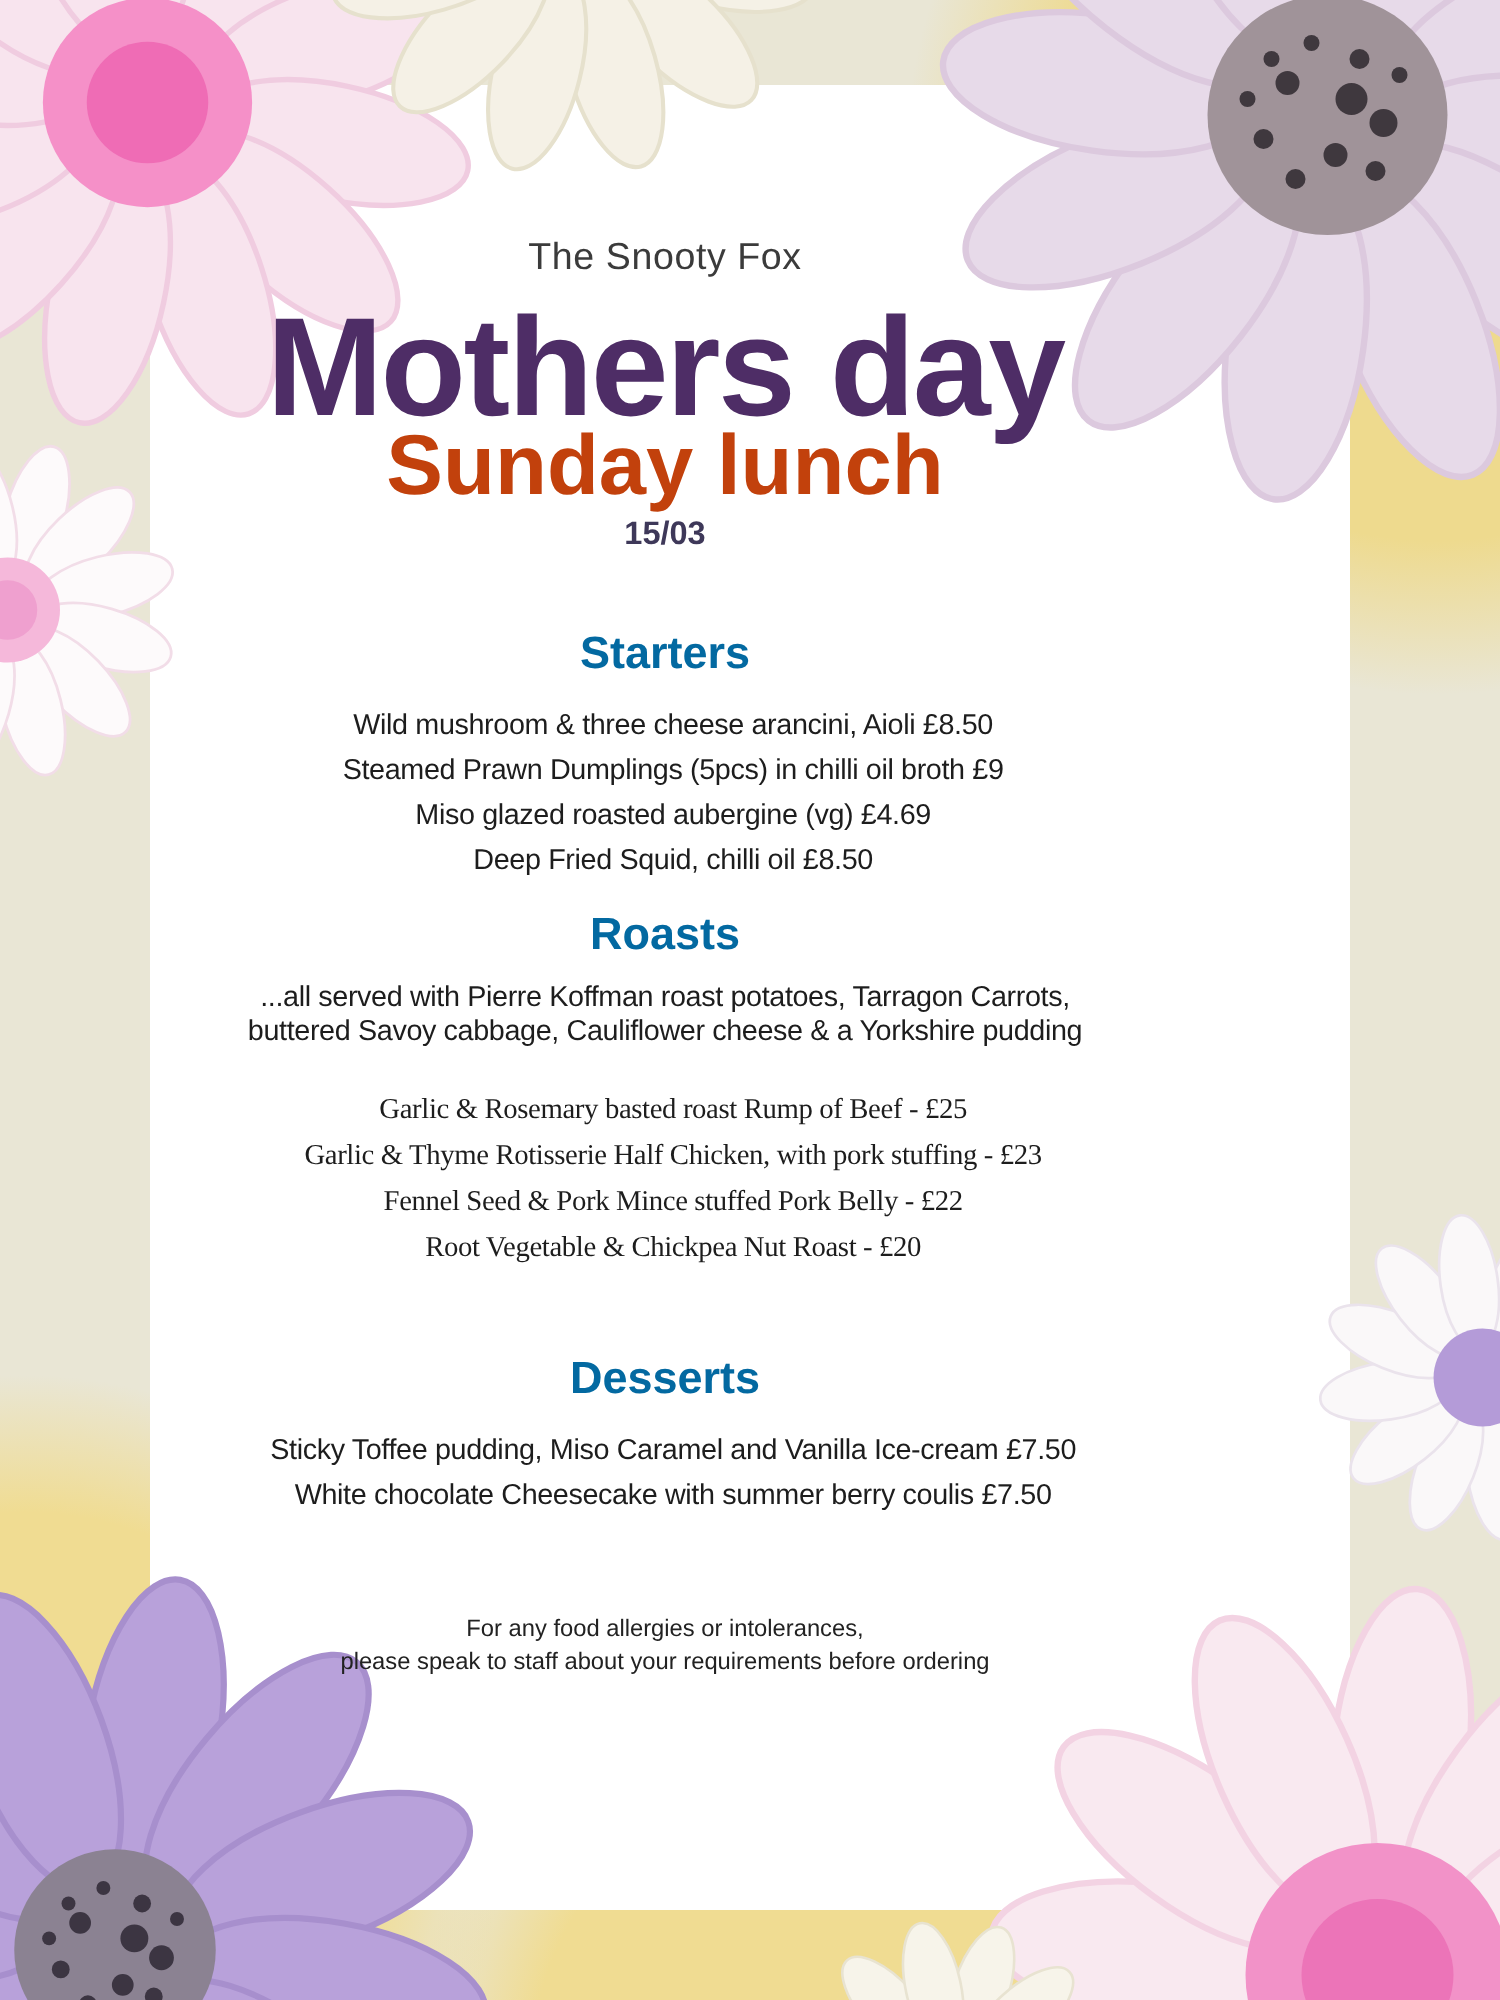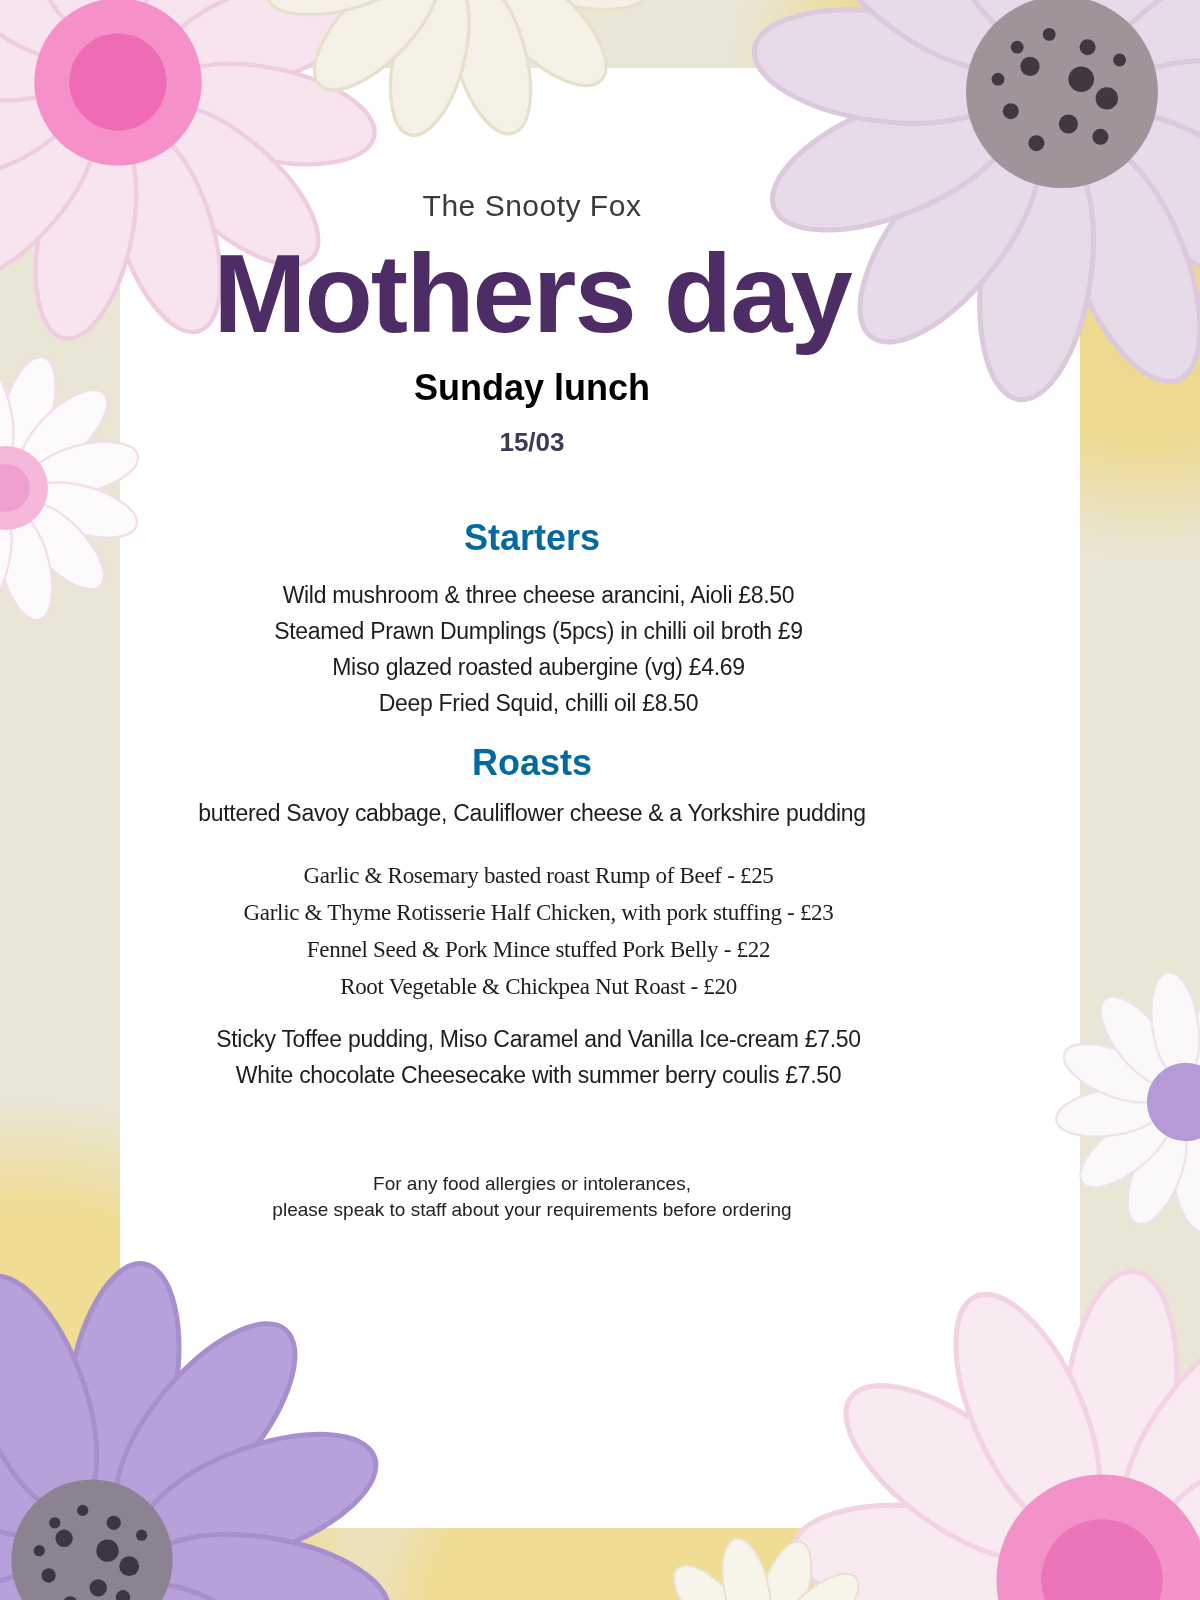--- a/index.html
+++ b/index.html
@@ -26,21 +26,21 @@
     position:absolute;z-index:3;
     left:120px;top:68px;width:824px;
     text-align:center;color:#1d1d1d;
     padding-top:120px;box-sizing:border-box;
   }
   .restaurant{font-size:30px;line-height:36px;color:#3b3b3b;letter-spacing:.5px;}
   .title{
     font-size:112px;line-height:104px;font-weight:700;color:#4e2d66;
     letter-spacing:-2px;margin-top:18px;
   }
-  .subtitle{font-size:36px;line-height:52px;font-weight:700;color:#000000;margin-top:16px;}
+  .subtitle{font-size:68px;line-height:52px;font-weight:700;color:#c2410c;}
   .date{font-size:26px;line-height:31px;font-weight:700;color:#3e3859;margin-top:13px;}
   .section-heading{font-size:36px;line-height:46px;font-weight:700;color:#0369a1;}
   .h-starters{margin-top:57px;}
   .h-roasts{margin-top:19px;}
   .h-desserts{margin-top:63px;}
   .menu-items{margin-top:16px;}
   .menu-item{font-size:23px;line-height:36px;letter-spacing:-.3px;margin-left:13px;}
   .roast-items{margin-top:30px;}
   .roast-items .menu-item{line-height:37px;font-family:Liberation Serif, serif;}
   .roast-note{margin-top:14px;font-size:23px;line-height:27px;letter-spacing:-.3px;}
@@ -237,29 +237,31 @@
   <div class="section-heading h-starters">Starters</div>
   <div class="menu-items">
     <div class="menu-item">Wild mushroom &amp; three cheese arancini, Aioli £8.50</div>
     <div class="menu-item">Steamed Prawn Dumplings (5pcs) in chilli oil broth £9</div>
     <div class="menu-item">Miso glazed roasted aubergine (vg) £4.69</div>
     <div class="menu-item">Deep Fried Squid, chilli oil £8.50</div>
   </div>
 
   <div class="section-heading h-roasts">Roasts</div>
   <div class="roast-note">
+    <div>...all served with Pierre Koffman roast potatoes, Tarragon Carrots,</div>
     <div>buttered Savoy cabbage, Cauliflower cheese &amp; a Yorkshire pudding</div>
   </div>
   <div class="menu-items roast-items">
     <div class="menu-item">Garlic &amp; Rosemary basted roast Rump of Beef - £25</div>
     <div class="menu-item">Garlic &amp; Thyme Rotisserie Half Chicken, with pork stuffing - £23</div>
     <div class="menu-item">Fennel Seed &amp; Pork Mince stuffed Pork Belly - £22</div>
     <div class="menu-item">Root Vegetable &amp; Chickpea Nut Roast - £20</div>
   </div>
 
+  <div class="section-heading h-desserts">Desserts</div>
   <div class="menu-items">
     <div class="menu-item">Sticky Toffee pudding, Miso Caramel and Vanilla Ice-cream £7.50</div>
     <div class="menu-item">White chocolate Cheesecake with summer berry coulis £7.50</div>
   </div>
 
   <div class="footer">
     <div>For any food  allergies or intolerances,</div>
     <div>please speak to staff about your requirements before ordering</div>
   </div>
 </div>

